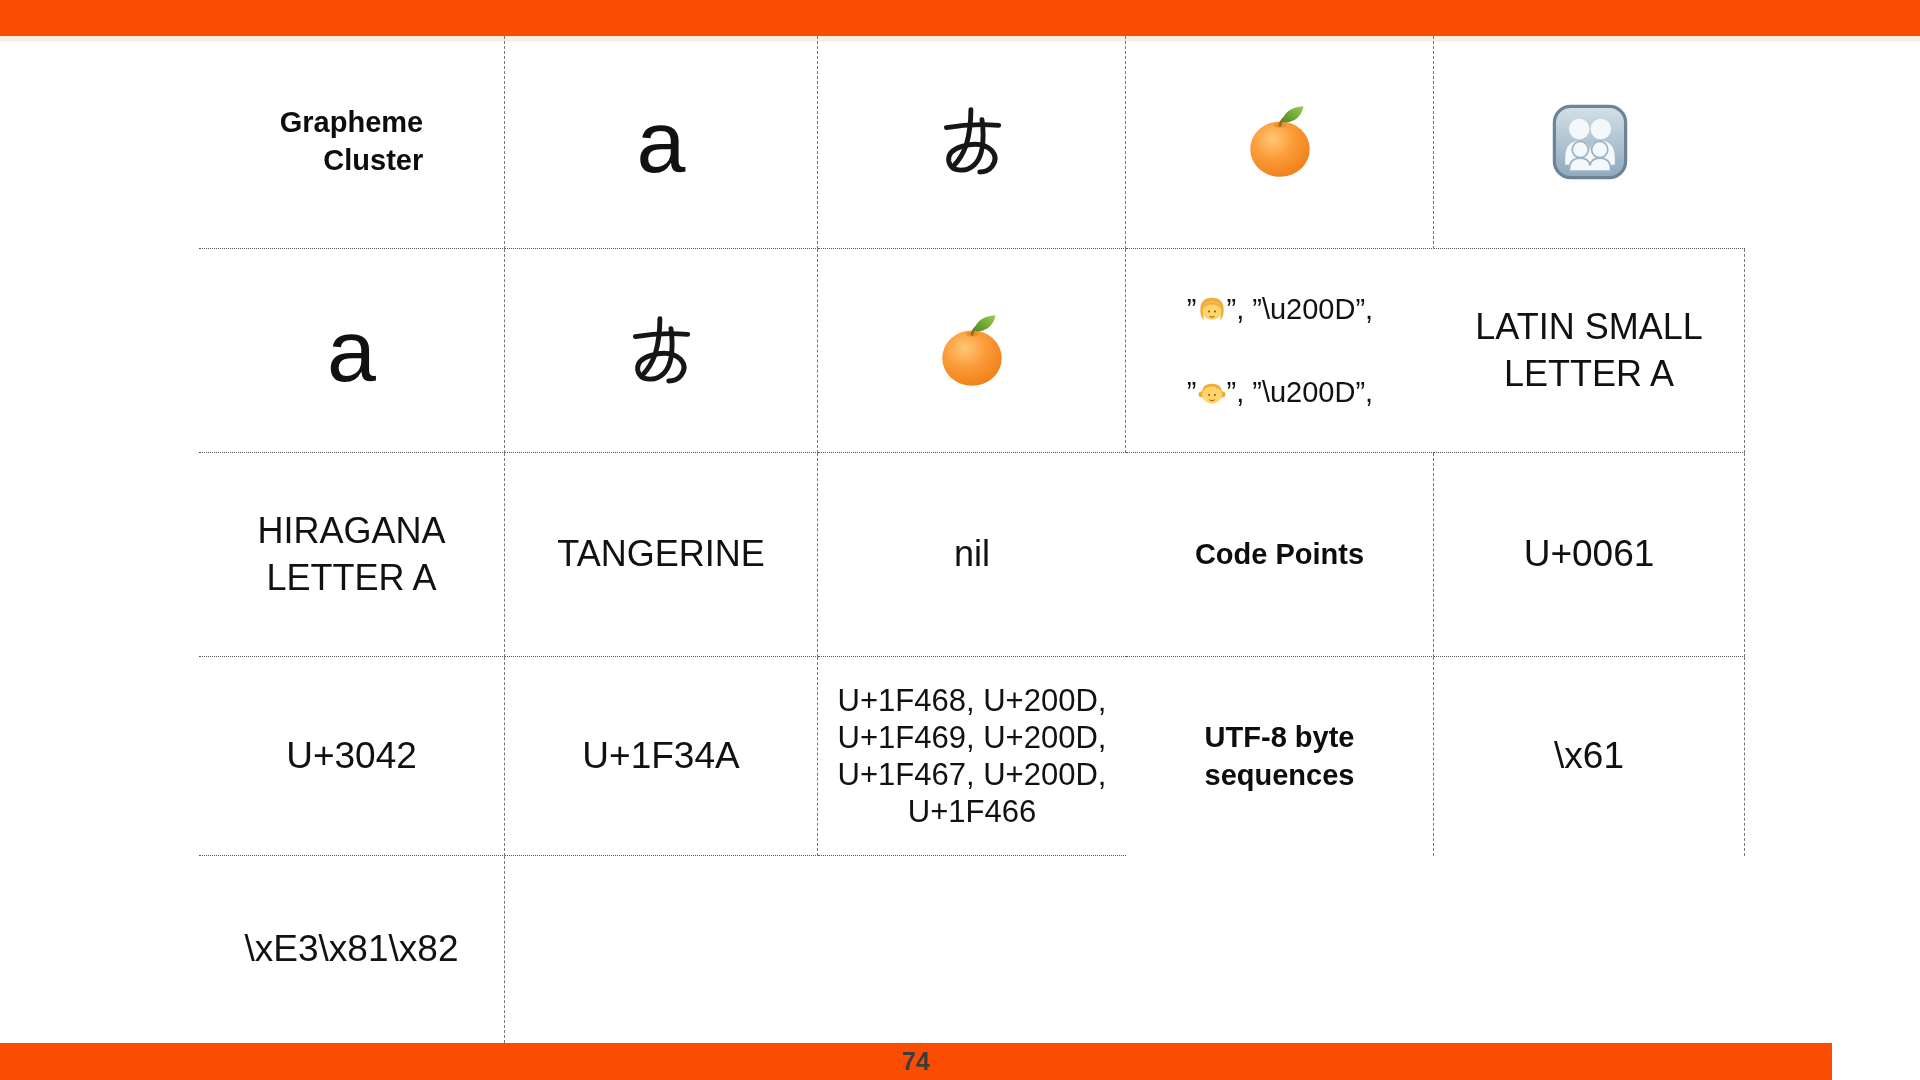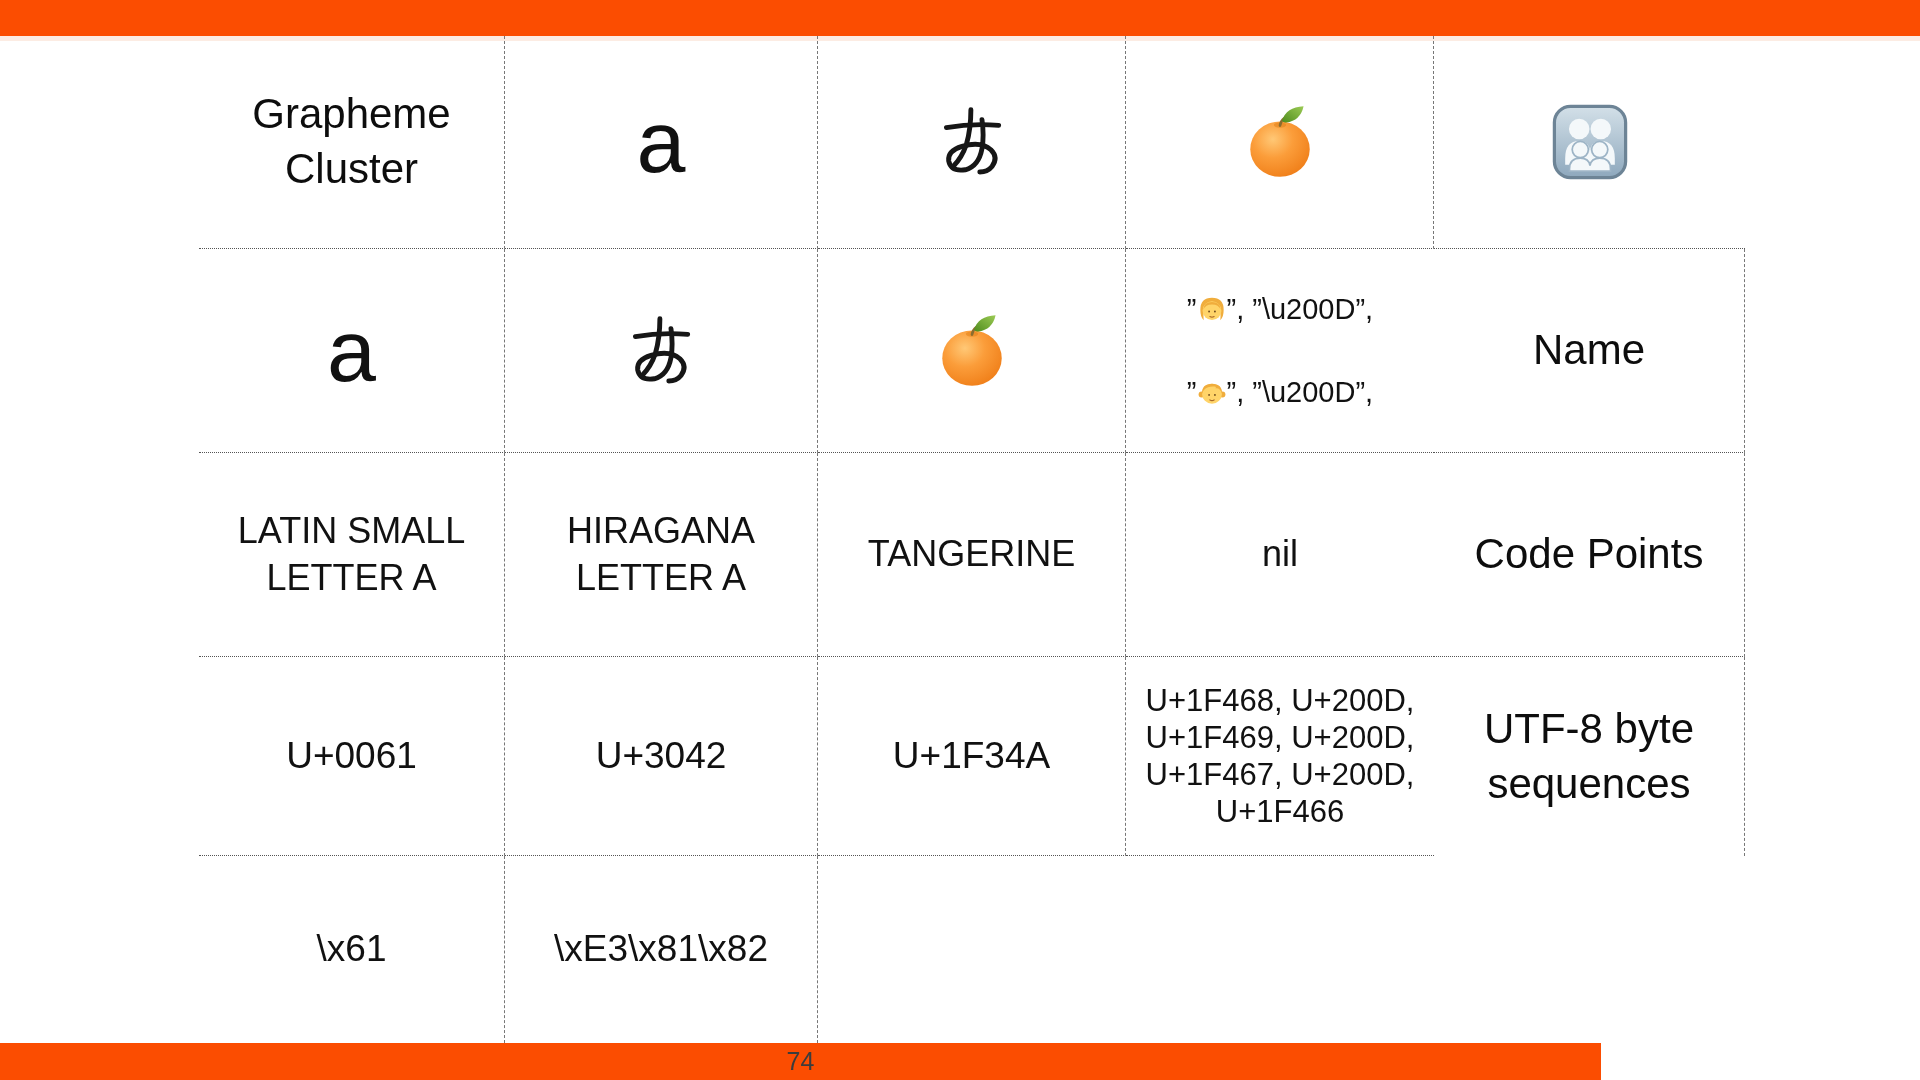--- a/index.html
+++ b/index.html
@@ -3,38 +3,38 @@
 <meta charset="utf-8">
 <style>
   html,body{margin:0;padding:0;}
   body{
     width:1920px;height:1080px;position:relative;background:#ffffff;
     font-family:"Liberation Sans","DejaVu Sans",sans-serif;color:#111;
     overflow:hidden;
   }
   .top-bar{position:absolute;left:0;top:0;width:1920px;height:36px;background:#fb4d01;}
   .top-bar-fade{position:absolute;left:0;top:36px;width:1920px;height:5px;background:#fcece3;}
-  .bottom-bar{position:absolute;left:0;top:1043px;width:1601px;height:37px;background:#fb4d01;
-    display:flex;align-items:center;justify-content:center;}
+  .bottom-bar{position:absolute;left:0;top:1043px;width:1832px;height:37px;background:#fb4d01;
+    display:flex;align-items:center;justify-content:center;font-weight:bold;}
   .page-number{font-size:25px;color:#3c3c3c;line-height:1;}
 
   .gc-table{
     position:absolute;left:199px;top:36px;width:1546px;height:1007px;
     display:grid;
     grid-template-columns:306px 313px 308px 308px 311px;
     grid-template-rows:213px 204px 204px 199px 187px;
   }
   .cell{
     display:flex;flex-direction:column;align-items:center;justify-content:center;
     text-align:center;white-space:pre-line;overflow:hidden;
     border-right:1px dashed #777;border-bottom:1px dotted #555;
   }
   .cell.last-col{border-right:none;gap:44px;}
   .cell.last-row{border-bottom:none;}
-  .hdr{font-weight:normal;font-size:42px;line-height:1.3;color:#0d0d0d;}
+  .hdr{font-weight:bold;font-size:29px;line-height:1.3;color:#0d0d0d;text-align:right;}
   .big-glyph{font-size:88px;line-height:1;}
   .name-cell{font-size:36px;line-height:1.3;}
   .code-cell{font-size:37px;line-height:1.3;}
   .code-multi{font-size:31px;line-height:1.2;}
   .utf8-cell{font-size:37px;line-height:1.3;}
   .utf8-multi{font-size:23px;line-height:1.27;}
   .abstract-family{font-size:29px;line-height:1.34;}
   .fam-line{display:block;}
   .fam-line svg{vertical-align:-0.18em;}
   svg{display:inline-block;}
@@ -146,21 +146,20 @@
         </svg><span>”, ”\u200D”,</span></span>
     <span class="fam-line"><span>”</span><svg width="30" height="30" viewBox="0 0 36 36">
           <circle cx="18" cy="20" r="12.5" fill="#ffd469"></circle>
           <path d="M5.5 21 Q4 6.5 18 6.5 Q32 6.5 30.5 21 Q30 13 24 12 Q26.5 14.5 20 13.5 Q10 12 6.8 16.5 Q5.8 18 5.5 21 Z" fill="#e2a338"></path>
           <circle cx="14" cy="20.5" r="1.1" fill="#6a4519"></circle>
           <circle cx="22" cy="20.5" r="1.1" fill="#6a4519"></circle>
           <path d="M15 27 Q18 28.6 21 27" stroke="#a9692a" stroke-width="1.4" fill="none" stroke-linecap="round"></path>
         </svg><span>”</span></span>
   </div>
 
-  <div class="cell hdr">Name</div>
   <div class="cell name-cell">LATIN SMALL
 LETTER A</div>
   <div class="cell name-cell">HIRAGANA
 LETTER A</div>
   <div class="cell name-cell">TANGERINE</div>
   <div class="cell name-cell last-col">nil</div>
 
   <div class="cell hdr">Code Points</div>
   <div class="cell code-cell">U+0061</div>
   <div class="cell code-cell">U+3042</div>

